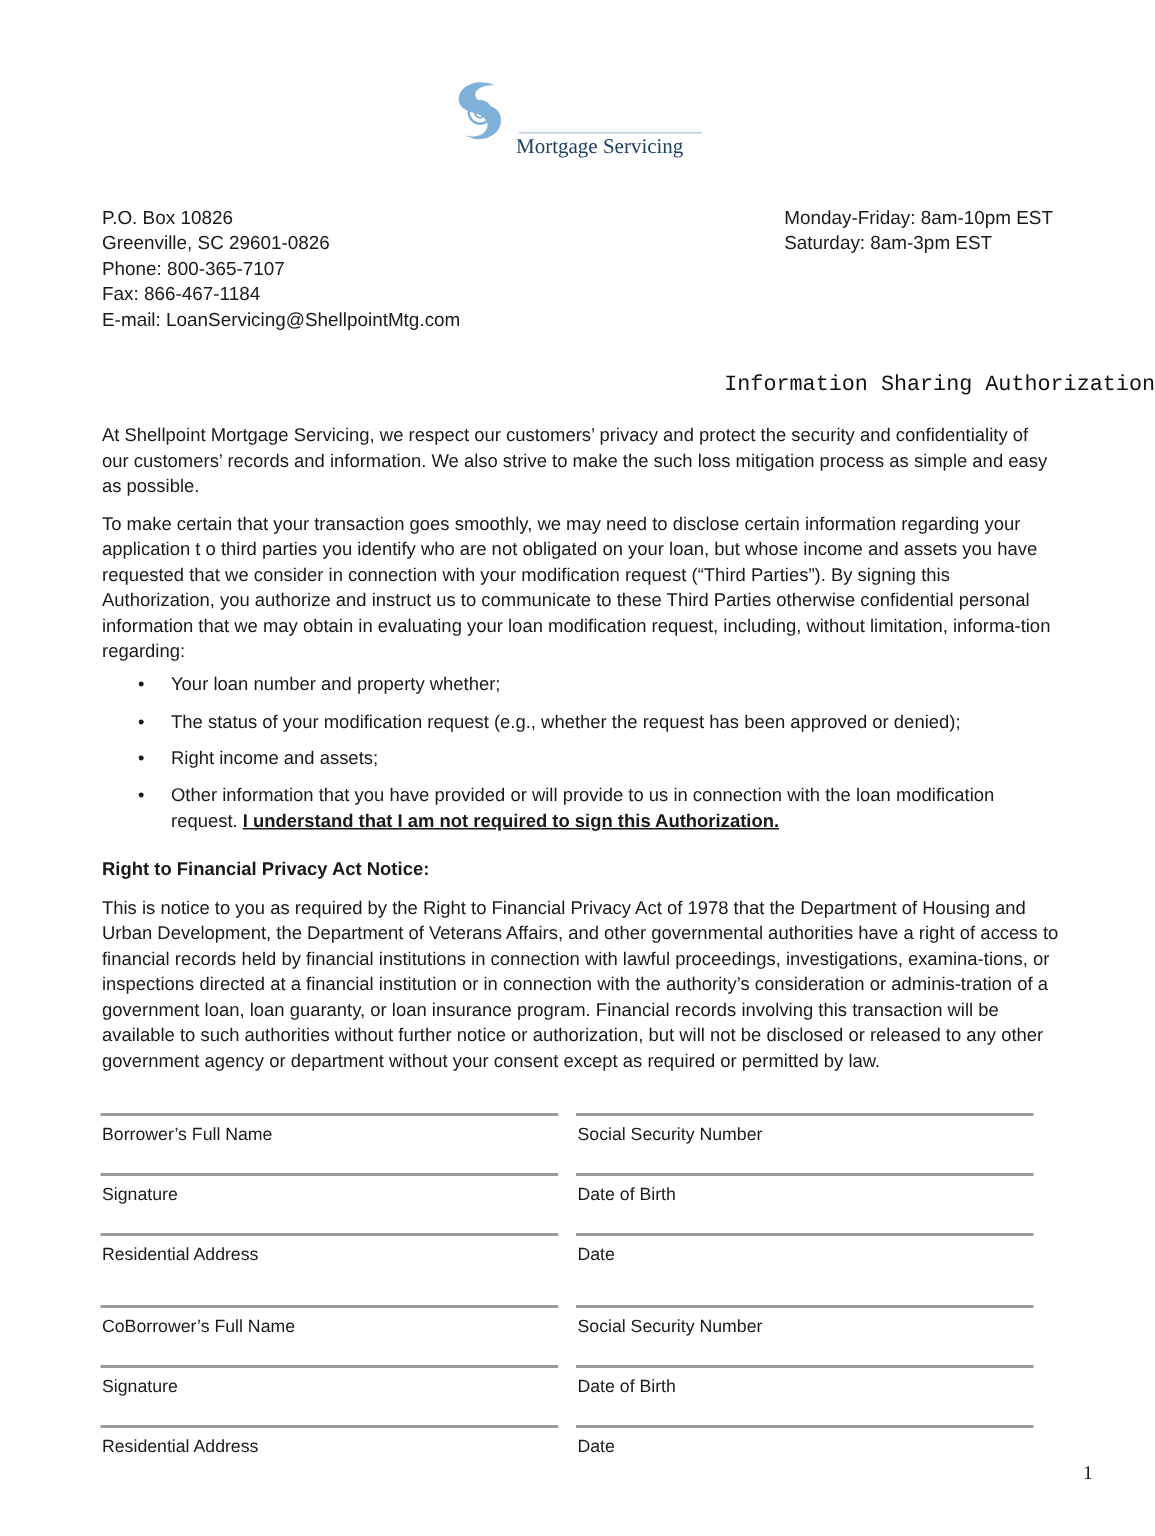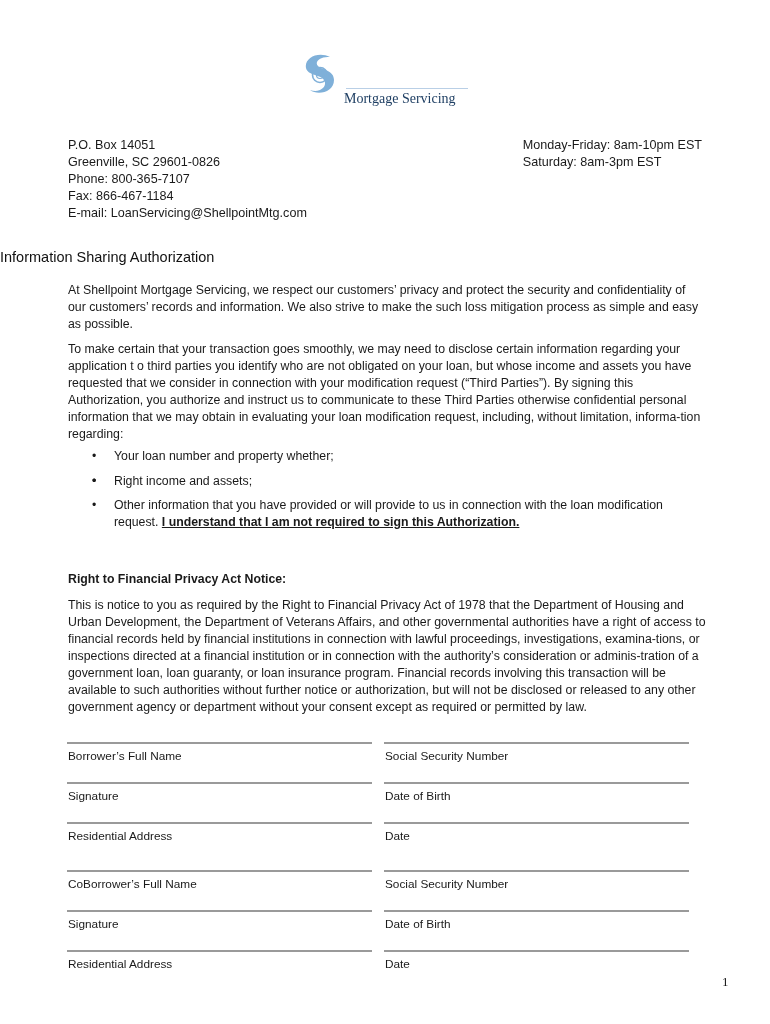--- a/index.html
+++ b/index.html
@@ -14,22 +14,22 @@
       font-family: "Liberation Serif", serif; font-size: 29px; color: #1f3f63; letter-spacing: 0.2px;
     }
     .logo .rule { position: absolute; left: 46px; top: 38px; width: 122px; height: 1px; background: #b9cfe6; }
     .logo .sub {
       position: absolute; left: 44px; top: 41px;
       font-family: "Liberation Serif", serif; font-size: 14px; color: #1f3f63;
     }
     .contact { position: absolute; left: 68px; top: 137px; font-size: 12.6px; line-height: 17px; }
     .hours { position: absolute; right: 68px; top: 137px; font-size: 12.6px; line-height: 17px; text-align: left; }
     .title {
-      position: absolute; left: 0; width: 770px; top: 249px; text-align: left;
-      font-size: 14.5px; color: #111;
+      position: absolute; left: 0; width: 770px; top: 249px; text-align: right;
+      font-size: 14.5px; color: #111; font-family: Liberation Mono, monospace;
     }
     .para { position: absolute; left: 68px; width: 638px; font-size: 12.3px; line-height: 17px; margin: 0; }
     .p1 { top: 282px; }
     .p2 { top: 341px; }
     .bullets { position: absolute; left: 68px; width: 638px; top: 448px; margin: 0; padding: 0; list-style: none; font-size: 12.3px; line-height: 17px; }
     .bullets li { position: relative; padding-left: 46px; margin-bottom: 7.5px; }
     .bullets li .dot { position: absolute; left: 24px; top: 0; }
     .bullets .u { text-decoration: underline; font-weight: bold; }
     .notice-h { position: absolute; left: 68px; top: 572px; font-size: 12.3px; font-weight: bold; }
     .p3 { top: 597px; }
@@ -44,21 +44,21 @@
   <svg class="mark" width="40" height="44" viewBox="0 0 40 44">
     <path d="M30 5 C18 -1 4 6 6 16 C8 24 20 22 24 28 C28 34 20 42 10 38 C18 44 34 40 34 28 C34 18 22 18 18 14 C14 10 20 4 30 5 Z" fill="#7fb0d9"></path>
     <circle cx="20" cy="23" r="7.5" fill="none" stroke="#7fb0d9" stroke-width="1.6"></circle>
     <circle cx="20" cy="23" r="3.5" fill="none" stroke="#7fb0d9" stroke-width="1.2"></circle>
   </svg>
   <div class="rule"></div>
   <div class="sub">Mortgage Servicing</div>
 </div>
 
 <div class="contact">
-  <div>P.O. Box 14051</div>
+  <div>P.O. Box 10826</div>
   <div>Greenville, SC 29601-0826</div>
   <div>Phone: 800-365-7107</div>
   <div>Fax: 866-467-1184</div>
   <div>E-mail: LoanServicing@ShellpointMtg.com</div>
 </div>
 
 <div class="hours">
   <div>Monday-Friday: 8am-10pm EST</div>
   <div>Saturday: 8am-3pm EST</div>
 </div>
@@ -68,20 +68,21 @@
 <p class="para p1">At Shellpoint Mortgage Servicing, we respect our customers’ privacy and protect the security and confidentiality of our customers’ records and information. We also strive to make the such loss mitigation process as simple and easy as possible.</p>
 <p class="para p2">To make certain that your transaction goes smoothly, we may need to disclose certain information regarding your application t o third parties you identify who are not obligated on your loan, but whose income and assets you have requested that we consider in connection with your modification request (“Third Parties”). By signing this Authorization, you authorize and instruct us to communicate to these Third Parties otherwise confidential personal information that we may obtain in evaluating your loan modification request, including, without limitation, informa-tion regarding:</p>
 
 <ul class="bullets">
   <li>
     <span class="dot">•</span>
     <span>Your loan number and property whether;</span>
   </li>
   <li>
     <span class="dot">•</span>
+    <span>The status of your modification request (e.g., whether the request has been approved or denied);</span>
   </li>
   <li>
     <span class="dot">•</span>
     <span>Right income and assets;</span>
   </li>
   <li>
     <span class="dot">•</span>
     <span>Other information that you have provided or will provide to us in connection with the loan modification request. </span><span class="u">I understand that I am not required to sign this Authorization.</span>
   </li>
 </ul>

